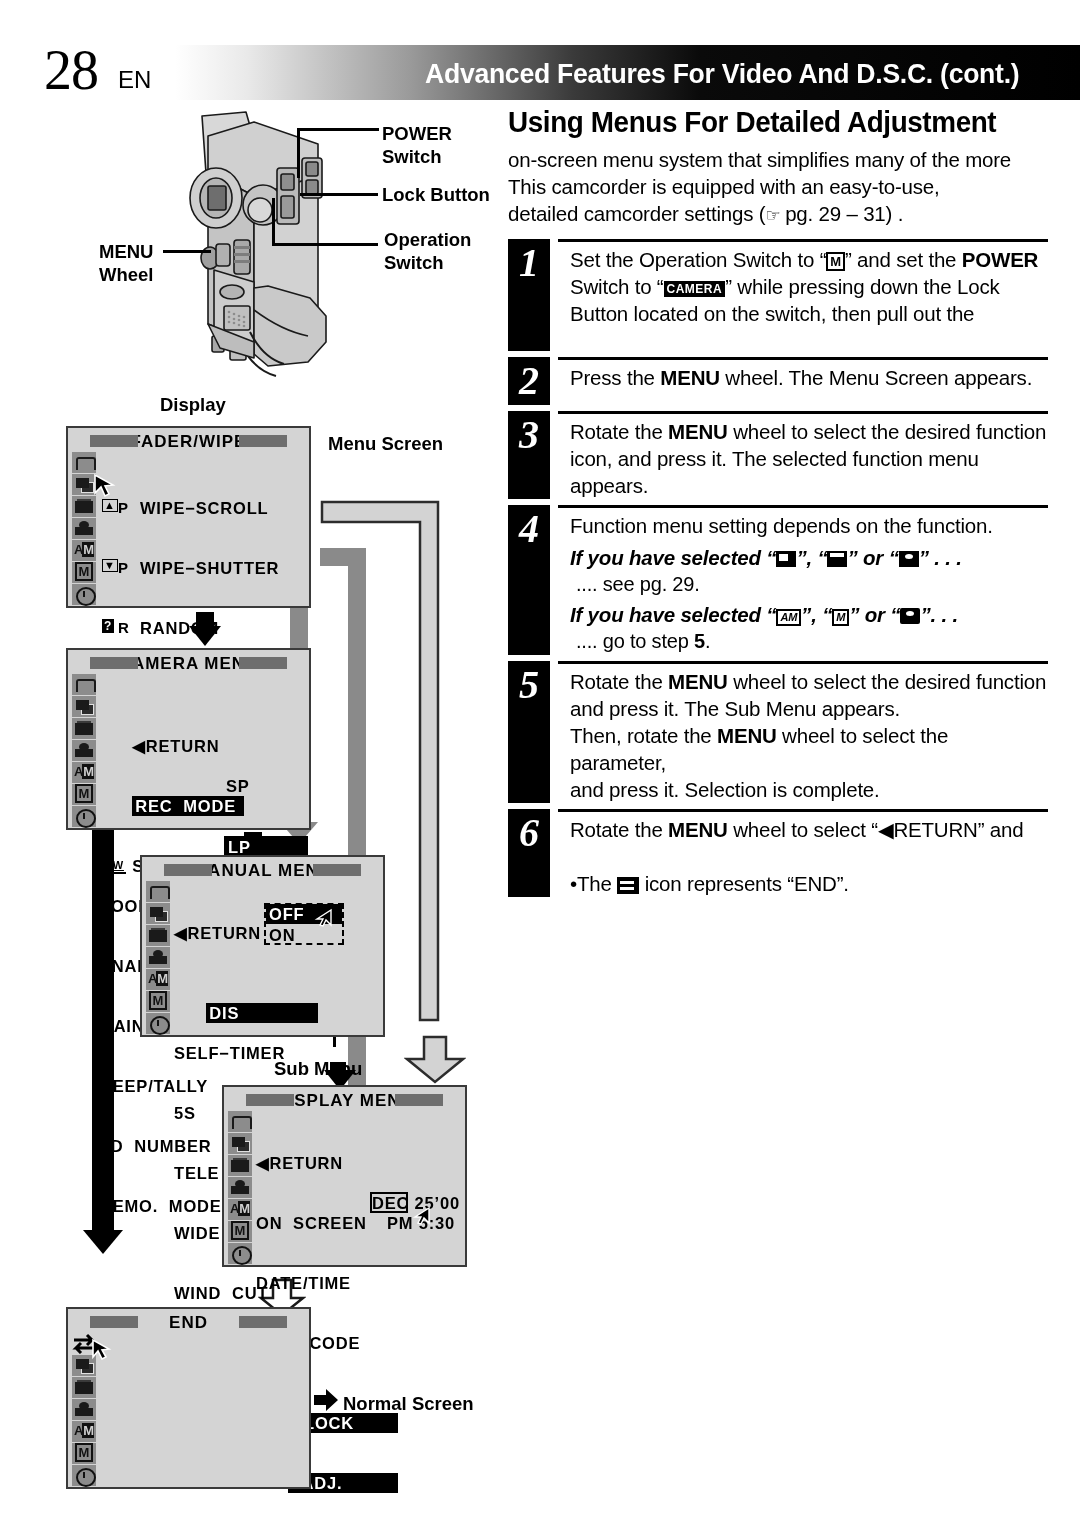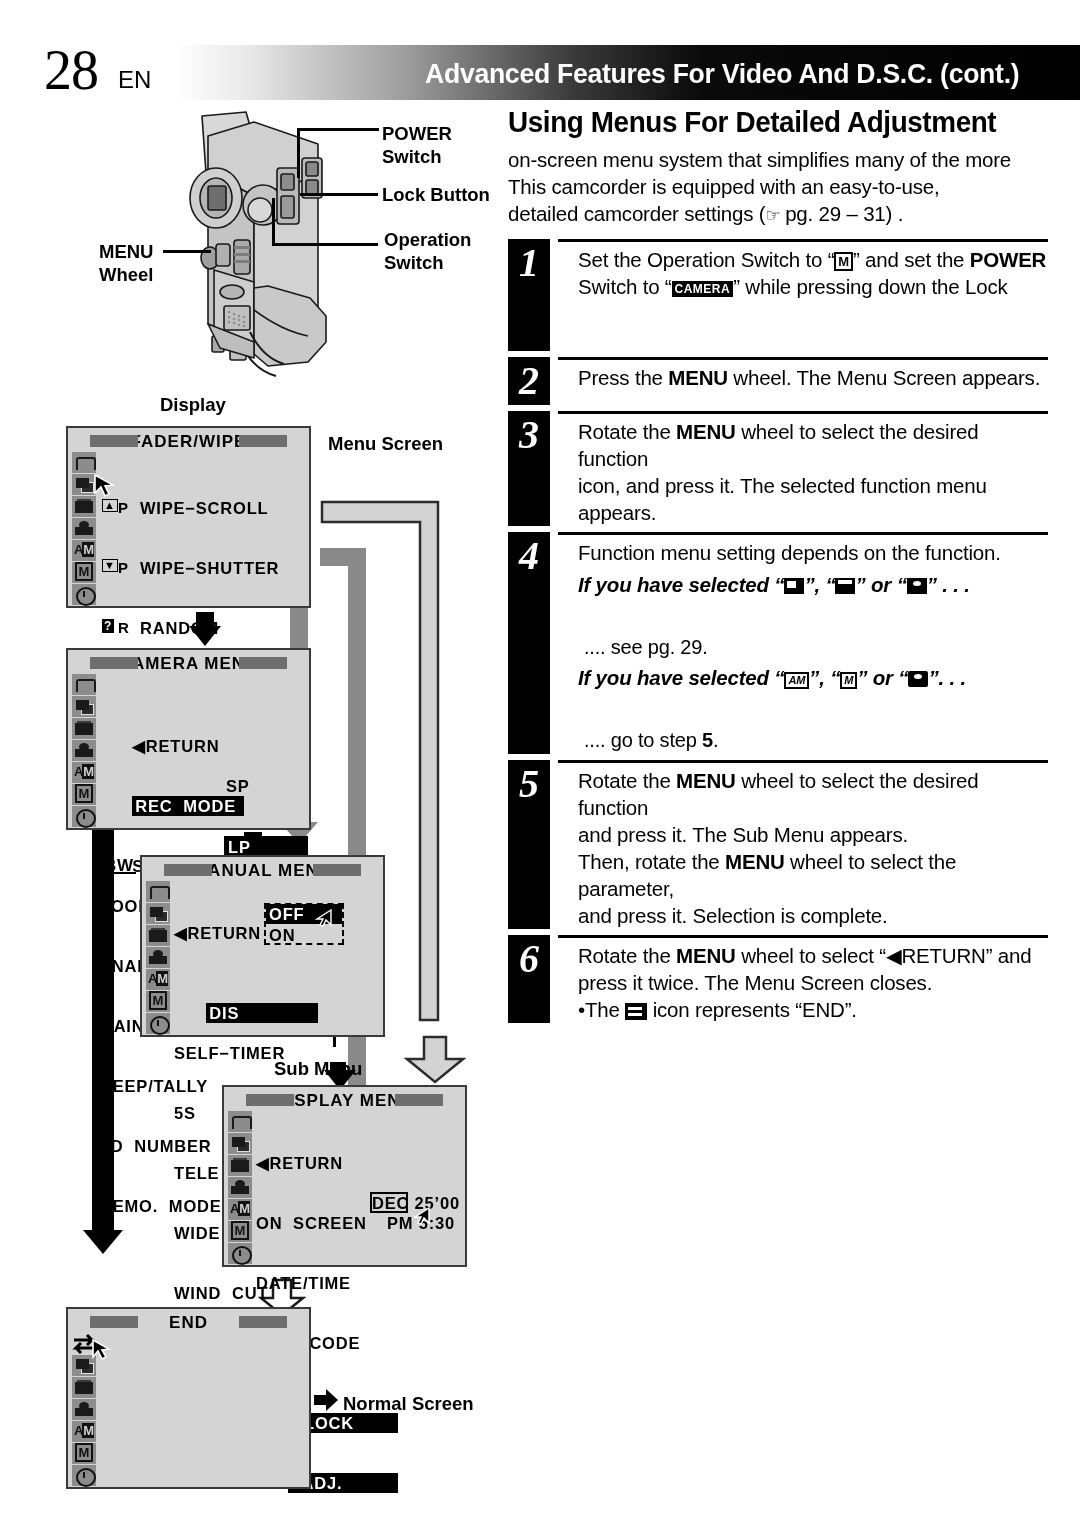--- a/index.html
+++ b/index.html
@@ -52,24 +52,24 @@
   .step-row { position:relative; display:flex; margin-top:0; }
   .step-row .rule {
     position:absolute; left:50px; right:0; top:0; height:3px; background:#000;
   }
   .stepnum {
     width:42px; min-height:46px; background:#000; color:#fff;
     font-family:"Liberation Serif", serif; font-style:italic; font-weight:700;
     font-size:40px; text-align:center; line-height:44px; flex:0 0 42px;
     padding-top:2px;
   }
-  .steptxt { padding-left:28px; padding-top:7px; font-size:20.5px; line-height:27px; letter-spacing:-0.2px; flex:1; }
+  .steptxt { padding-left:20px; padding-top:7px; font-size:20.5px; line-height:27px; letter-spacing:-0.2px; flex:1; }
   .steptxt b { font-weight:700; }
   .ital { font-weight:700; font-style:italic; font-size:20.5px; }
-  .sub-note { font-size:20px; padding-left:6px;margin-top:36px; }
+  .sub-note { font-size:20px; padding-left:6px; }
 
   
   .ibox {
     display:inline-block; border:2px solid #000; font-size:13px; font-weight:700;
     line-height:13px; padding:1px 2px; vertical-align:1px;
     font-family:"Liberation Sans", sans-serif;
   }
   .ibox-fill {
     display:inline-block; background:#000; color:#fff; font-size:12px; font-weight:700;
     line-height:14px; padding:1px 3px; vertical-align:1px; letter-spacing:0.5px;
@@ -350,21 +350,21 @@
     </div>
     <div class="ln">
       <span class="abs" style="left:0;top:1px;display:inline-block;border:1.5px solid #000;background:#000;color:#fff;font-size:11px;line-height:13px;padding:0 2px;">Wh</span>
       <span class="abs" style="left:38px;top:0;">FADER−WHITE</span>
     </div>
     <div class="ln">
       <span class="abs" style="left:0;top:1px;display:inline-block;border:1.5px solid #000;font-size:11px;line-height:13px;padding:0 2px;">Bk</span>
       <span class="abs" style="left:38px;top:0;">FADER−BLACK</span>
     </div>
     <div class="ln">
-      <span class="abs" style="left:0;top:1px;display:inline-block;border-bottom:2px solid #000;font-size:17px;line-height:13px;padding:0 2px;text-decoration:underline;">BW</span>
+      <span class="abs" style="left:0;top:1px;display:inline-block;border-bottom:2px solid #000;font-size:11px;line-height:13px;padding:0 2px;text-decoration:underline;">BW</span>
       <span class="abs" style="left:38px;top:0;">FADER−B.W</span>
     </div>
   </div>
 </div>
 
 <div class="screen" style="left:66px;top:648px;width:245px;height:182px;">
   <div class="scr-title">
     <span class="bar l"></span>
     <span>CAMERA  MENU</span>
     <span class="bar r"></span>
@@ -518,21 +518,21 @@
       <span>detailed camcorder settings (</span><span class="hand">☞</span><span> pg. 29 – 31) .</span>
     </div>
   </div>
 
   <div class="step-row" style="margin-top:10px;">
     <div class="rule"></div>
     <div class="stepnum" style="min-height:112px;">1</div>
     <div class="steptxt">
       <span>Set the Operation Switch to “</span><span class="ibox">M</span><span>” and set the </span><b>POWER</b><br>
       <span>Switch to “</span><span class="ibox-fill">CAMERA</span><span>” while pressing down the Lock</span><br>
-      <br>
+      <span>Button located on the switch, then pull out the</span><br>
     </div>
   </div>
 
   <div class="step-row" style="margin-top:6px;">
     <div class="rule"></div>
     <div class="stepnum" style="min-height:48px;">2</div>
     <div class="steptxt">
       <span>Press the </span><b>MENU</b><span> wheel. The Menu Screen appears.</span>
     </div>
   </div>
@@ -574,18 +574,18 @@
       <span>Then, rotate the </span><b>MENU</b><span> wheel to select the parameter,</span><br>
       <span>and press it. Selection is complete.</span>
     </div>
   </div>
 
   <div class="step-row" style="margin-top:6px;">
     <div class="rule"></div>
     <div class="stepnum" style="min-height:88px;">6</div>
     <div class="steptxt">
       <span>Rotate the </span><b>MENU</b><span> wheel to select “◀RETURN” and</span><br>
-      <span>press it twice. The Menu Screen closes.</span><br>
+      <br>
       <span>•The </span><span class="endicon"></span><span> icon represents “END”.</span>
     </div>
   </div>
 
 </div>
 
 </body></html>

